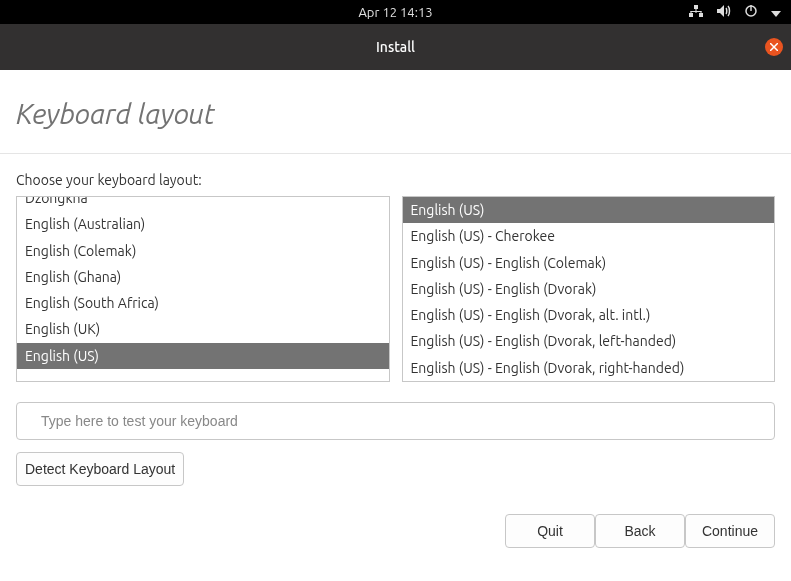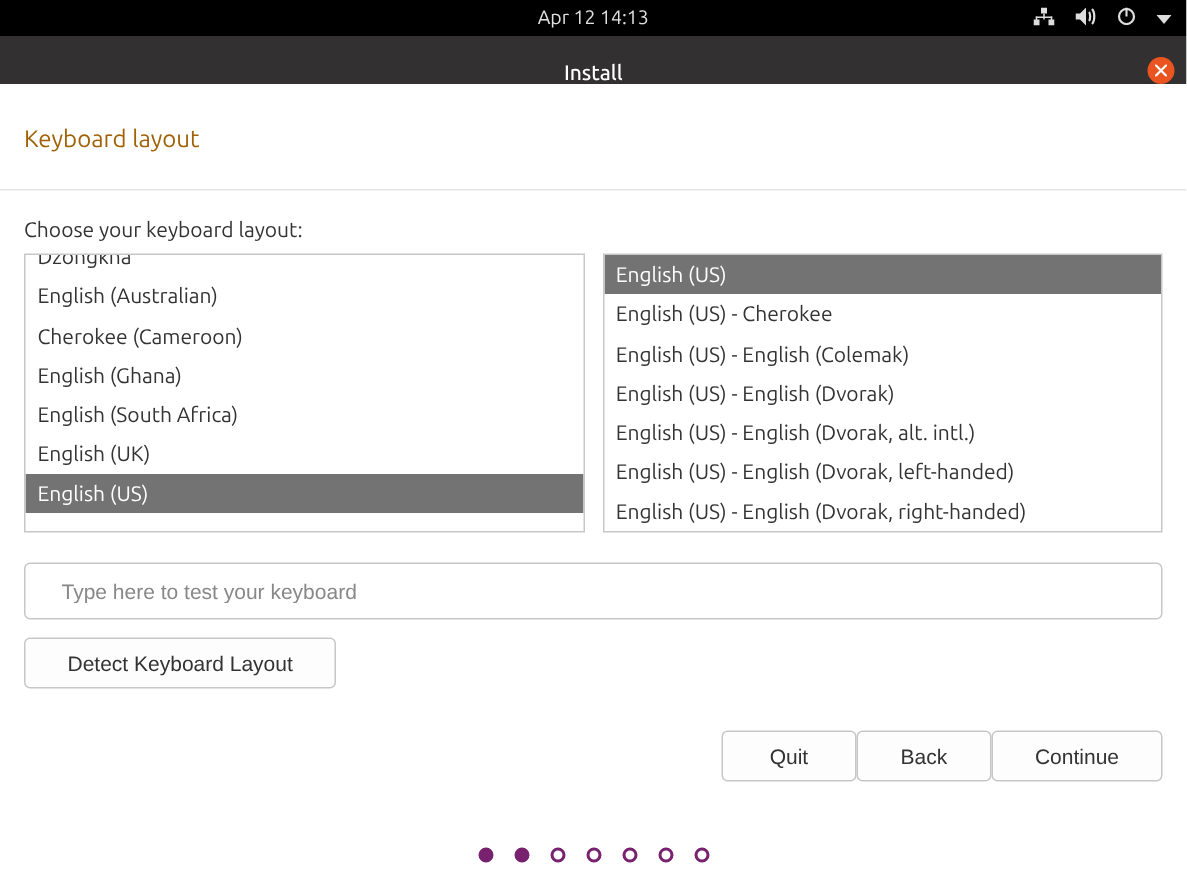--- a/index.html
+++ b/index.html
@@ -24,23 +24,23 @@
       position: absolute;
       right: 10px;
       display: flex;
       gap: 14px;
       align-items: center;
     }
     .topbar-icons span { font-size: 13px; cursor: pointer; }
     .titlebar {
       background: #323030;
       color: #ffffff;
-      height: 32px;
-      display: flex;
-      align-items: flex-end;
+      height: 46px;
+      display: flex;
+      align-items: center;
       justify-content: center;
       position: relative;
       font-size: 14px;
       font-weight: 500;
     }
     .closebtn {
       position: absolute;
       right: 8px;
       width: 18px;
       height: 18px;
@@ -50,24 +50,25 @@
       align-items: center;
       justify-content: center;
       color: #fff;
       font-size: 11px;
       cursor: pointer;
     }
     .content {
       padding: 0 16px;
     }
     h1 {
-      font-size: 16px;
+      font-size: 28px;
       font-weight: 400;
-      color: #a16207;
+      color: #737373;
       margin: 28px 0 24px 0;
+      font-style: italic;
     }
     .divider {
       border: none;
       border-top: 1px solid #e5e5e5;
       margin: 0 -16px 18px -16px;
     }
     .prompt {
       font-size: 14px;
       color: #333;
       margin-bottom: 8px;
@@ -106,21 +107,21 @@
       padding: 10px 24px;
       font-size: 14px;
       color: #555;
       margin-bottom: 12px;
     }
     .testinput::placeholder { color: #888; }
     .btn {
       background: #fdfdfd;
       border: 1px solid #c7c7c7;
       border-radius: 4px;
-      padding: 8px 28px;
+      padding: 8px 8px;
       font-size: 14px;
       color: #333;
       cursor: pointer;
     }
     .navbuttons {
       display: flex;
       justify-content: flex-end;
       gap: 0;
       margin-top: 28px;
     }
@@ -193,21 +194,21 @@
 
 <div class="content">
   <h1>Keyboard layout</h1>
   <hr class="divider">
   <div class="prompt">Choose your keyboard layout:</div>
   <div class="lists">
     <div class="listbox left">
       <div class="inner" id="left-list">
           <div class="item">Dzongkha</div>
           <div class="item">English (Australian)</div>
-          <div class="item">Cherokee (Cameroon)</div>
+          <div class="item">English (Colemak)</div>
           <div class="item">English (Ghana)</div>
           <div class="item">English (South Africa)</div>
           <div class="item">English (UK)</div>
           <div class="item selected">English (US)</div>
         </div>
     </div>
     <div class="listbox">
       <div class="inner" id="right-list">
           <div class="item selected">English (US)</div>
           <div class="item">English (US) - Cherokee</div>

